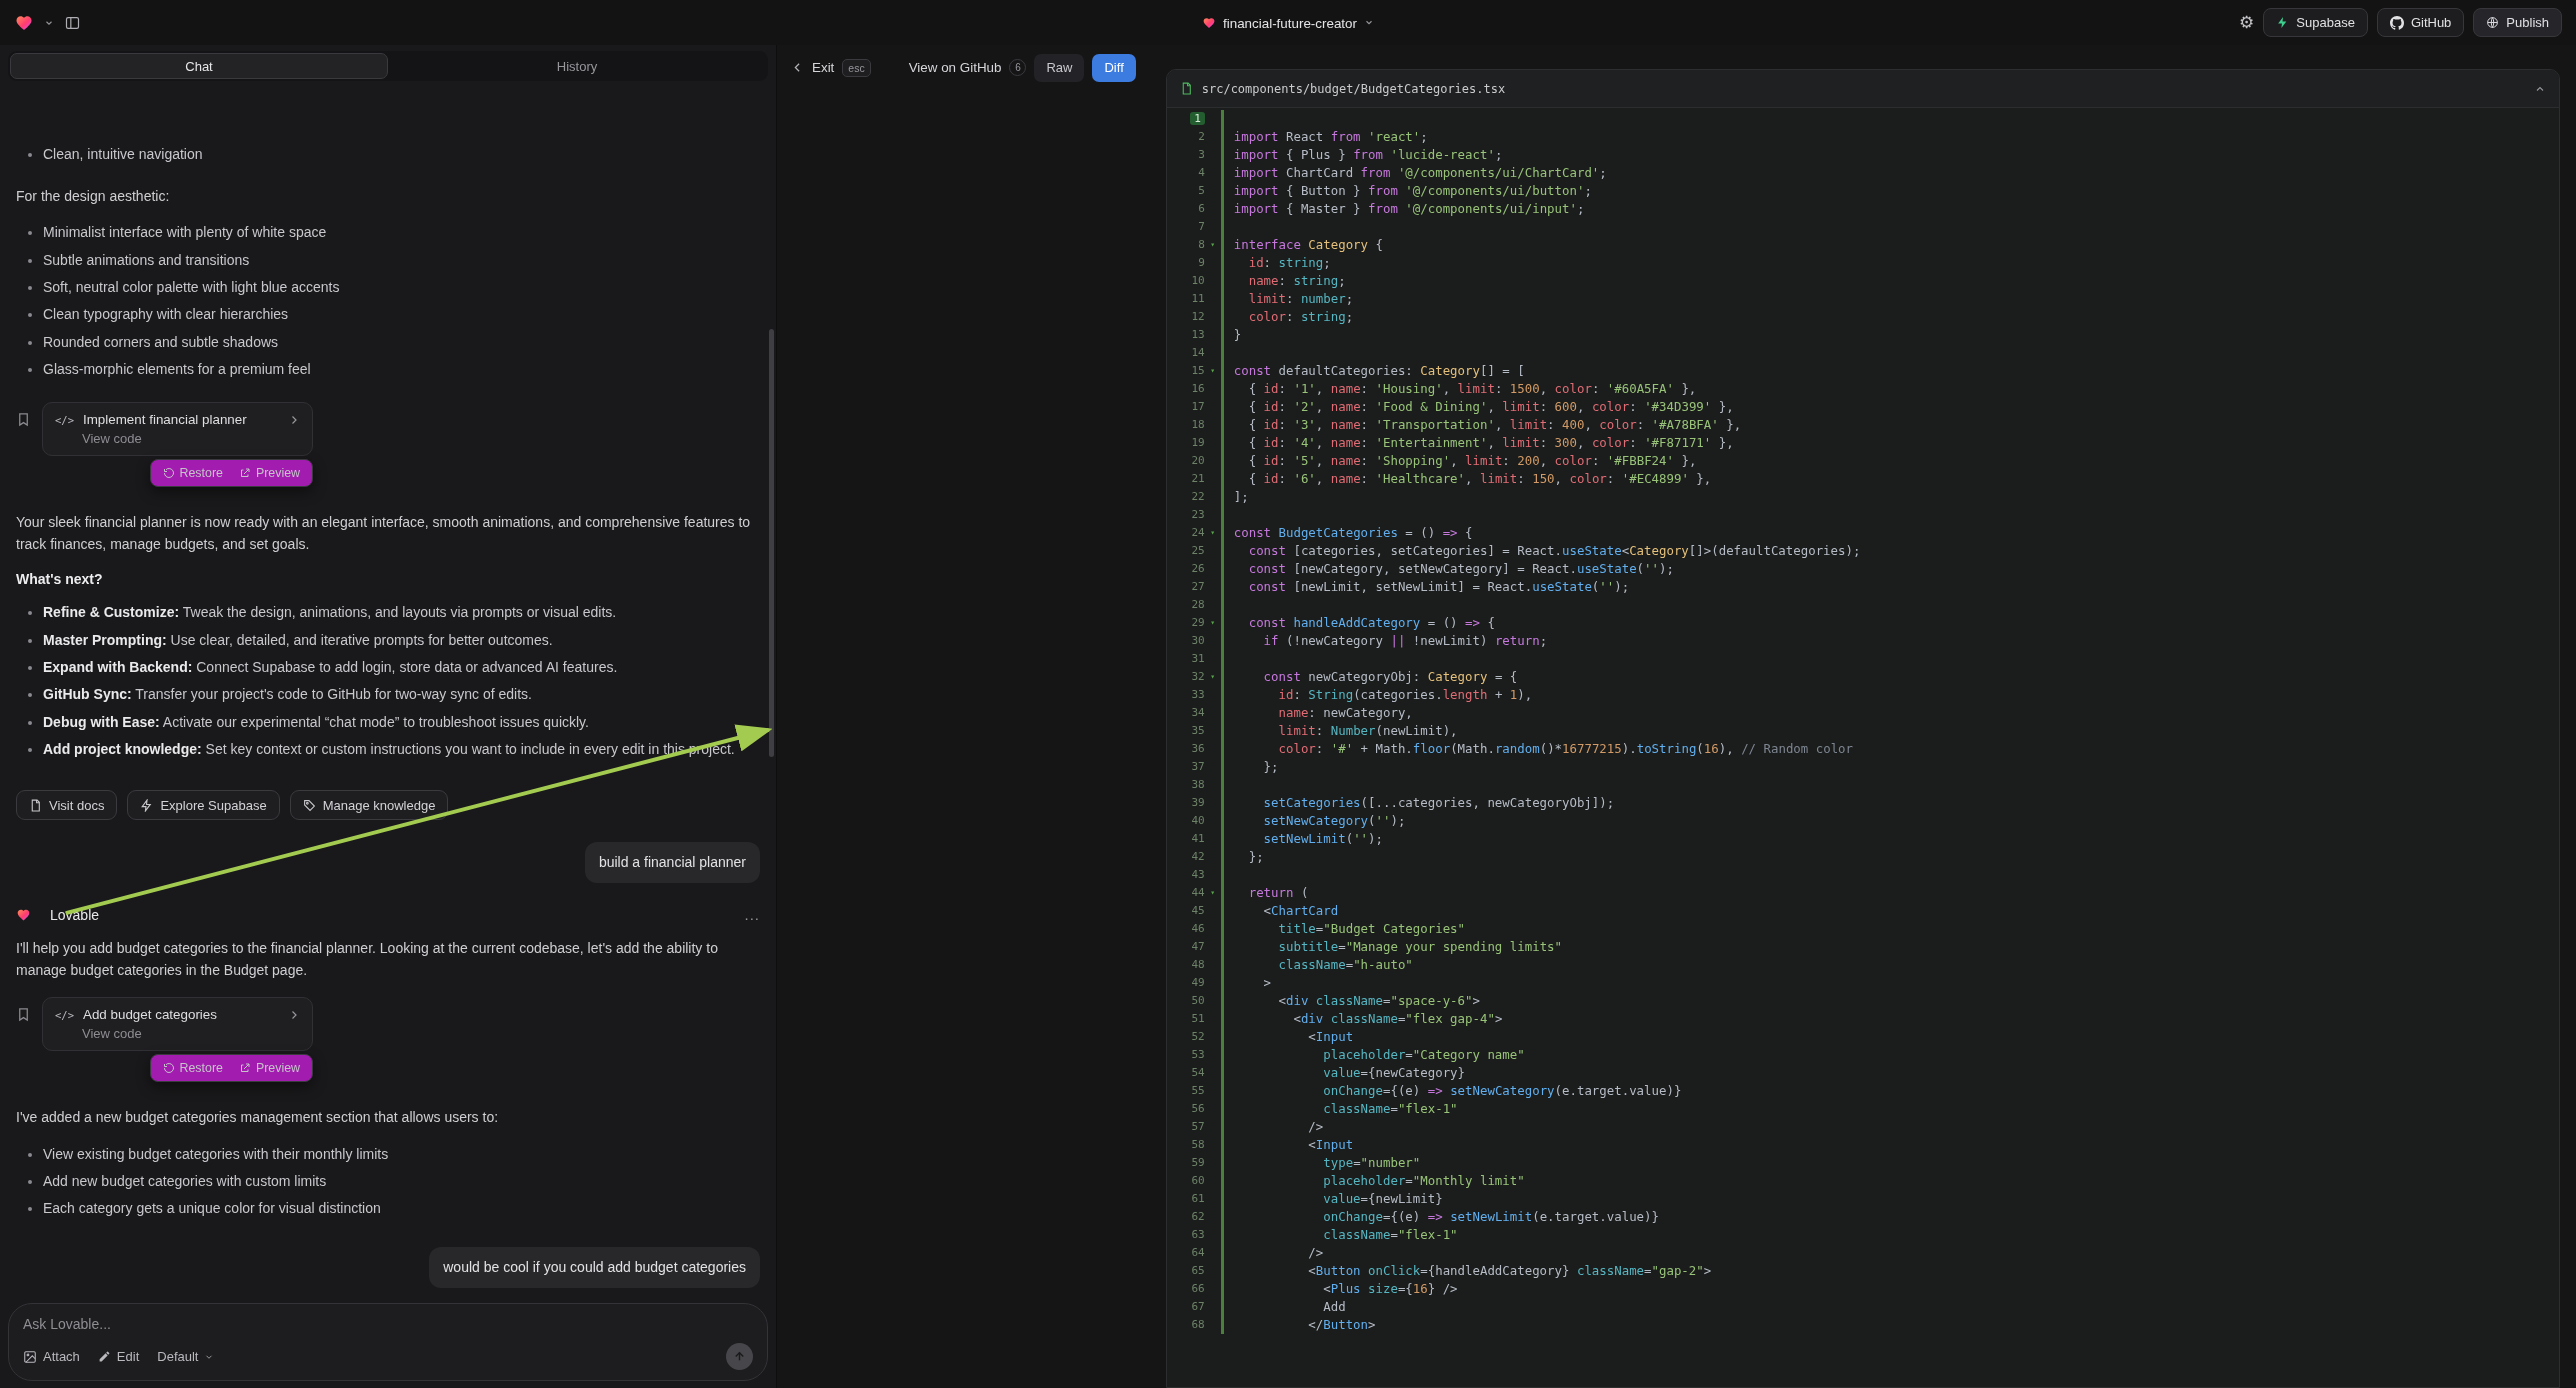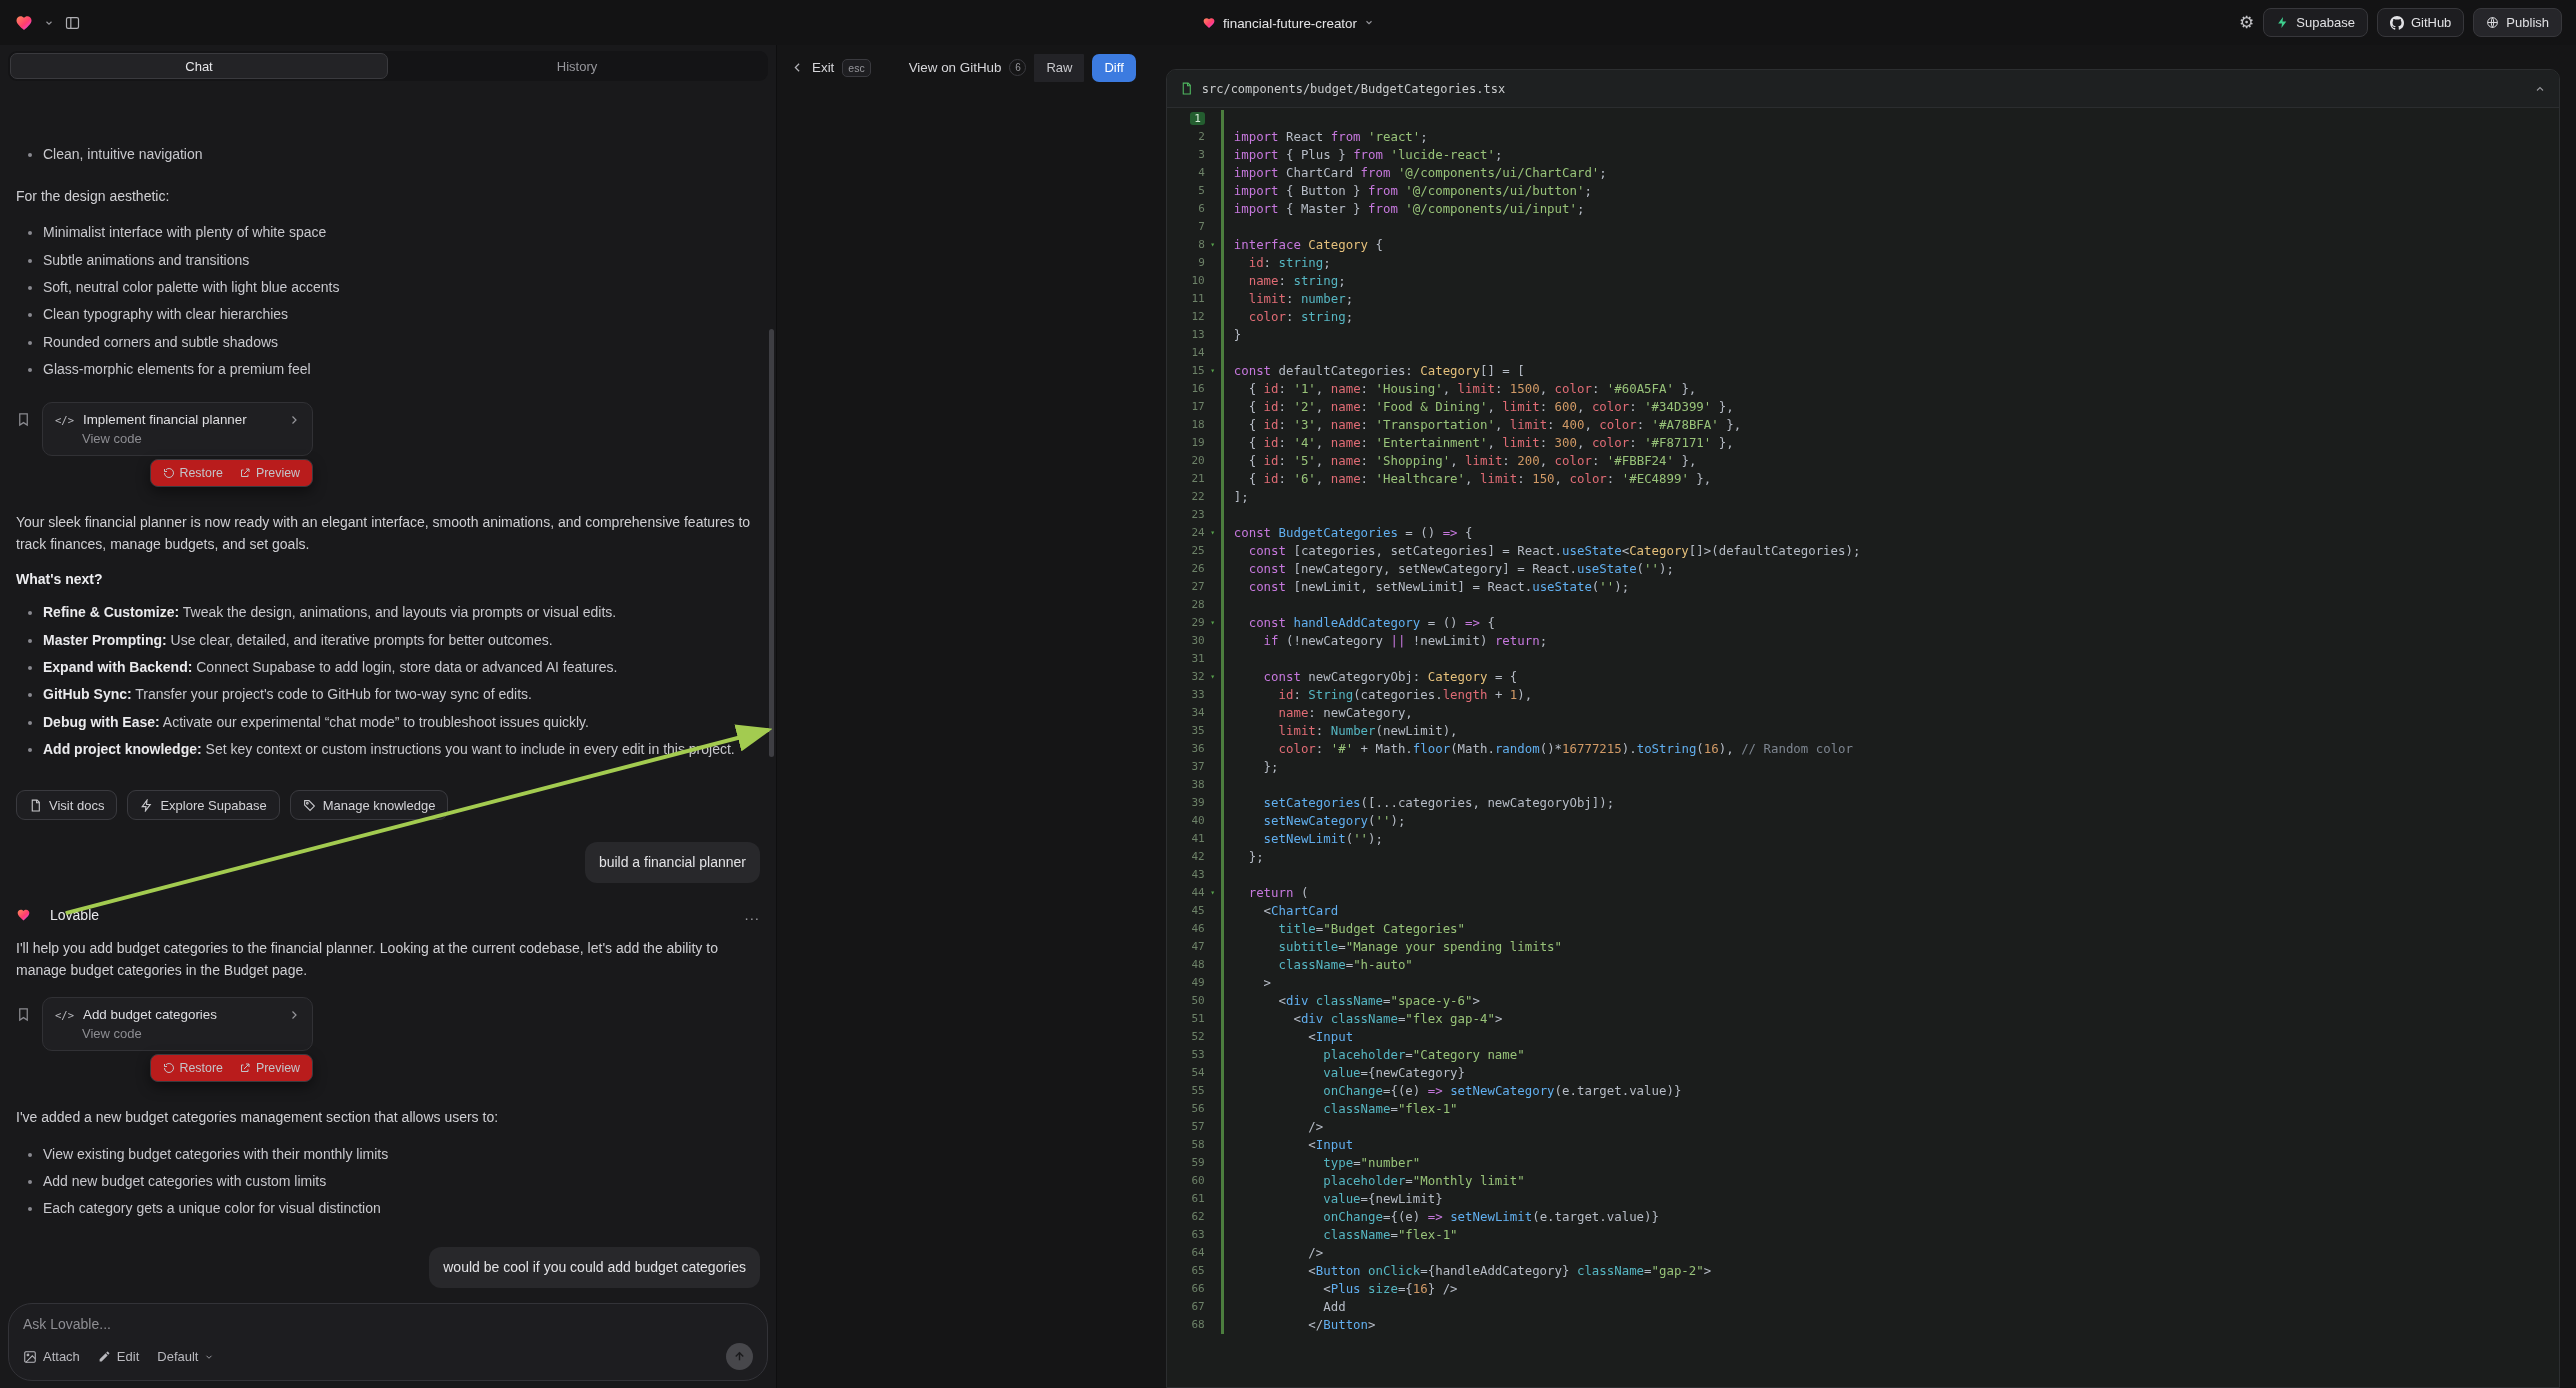--- a/index.html
+++ b/index.html
@@ -36,21 +36,21 @@
   .vc-block{margin:16px 0 10px;display:flex;gap:11px;align-items:flex-start;}
   .vc-bm{margin-top:10px;display:inline-flex;cursor:pointer;}
   .vc-col{display:flex;flex-direction:column;width:fit-content;}
   .vcard{background:#1f1f22;border:1px solid #313135;border-radius:10px;padding:9px 12px;min-width:271px;cursor:pointer;}
   .vcard-top{display:flex;align-items:center;gap:9px;}
   .vc-code{font-family:"DejaVu Sans Mono",monospace;font-size:10.5px;color:#b9b9be;}
   .vc-title{font-size:13.4px;color:#dfdfe2;}
   .vc-chev{margin-left:auto;display:inline-flex;}
   .vc-link{margin:4px 0 0 27px;font-size:13px;color:#8d8d92;cursor:pointer;}
   .vc-actions{display:flex;justify-content:flex-end;margin-top:3px;}
-  .vc-pill{display:flex;align-items:center;background:#b91c1c;border:1px solid #3a3a3f;border-radius:8px;padding:2px 5px;gap:2px;box-shadow:0 5px 14px rgba(0,0,0,.45);}
+  .vc-pill{display:flex;align-items:center;background:#a21caf;border:1px solid #3a3a3f;border-radius:8px;padding:2px 5px;gap:2px;box-shadow:0 5px 14px rgba(0,0,0,.45);}
   .vc-act{display:flex;align-items:center;gap:5px;font-size:12.4px;color:#c4c4c9;padding:4px 7px;cursor:pointer;}
 
   .chip-row{display:flex;gap:10px;margin:24px 0 0;}
   .chip{display:flex;align-items:center;gap:7px;height:30px;padding:0 12px;border:1px solid #3a3a3f;border-radius:9px;font-size:13px;color:#d3d3d7;background:#1e1e21;cursor:pointer;font-family:inherit;}
 
   .bubble{margin:22px 0 0;align-self:flex-end;width:fit-content;max-width:428px;background:#28282b;border-radius:12px;padding:10px 14px;font-size:14px;color:#e2e2e5;line-height:1.5;}
 
   .asst-head{display:flex;align-items:center;gap:19px;margin:24px 0 0;}
   .asst-heart{display:inline-flex;}
   .asst-name{font-size:14px;color:#e9e9ec;font-weight:500;}
@@ -64,21 +64,21 @@
   .send-btn{margin-left:auto;width:27px;height:27px;border-radius:50%;background:#47474b;border:none;display:flex;align-items:center;justify-content:center;cursor:pointer;}
 
   
   .code-panel{flex:1;position:relative;background:#151516;display:flex;min-width:0;}
   .code-header{height:45px;flex:none;display:flex;align-items:center;padding:0 14px;gap:8px;}
   .back-chev{display:inline-flex;cursor:pointer;}
   .exit-label{font-size:13.4px;color:#d6d6da;cursor:pointer;}
   .kbd{font-size:10.5px;color:#97979c;border:1px solid #3a3a3f;background:#1e1e21;border-radius:5px;padding:2px 5px;}
   .vog{margin-left:30px;font-size:13.4px;color:#d6d6da;cursor:pointer;}
   .badge{width:17px;height:17px;border-radius:50%;border:1px solid #3a3a3f;color:#97979c;font-size:10px;display:flex;align-items:center;justify-content:center;}
-  .raw-btn{margin-left:auto;height:28px;padding:0 12px;border-radius:1px;background:#232327;color:#c9c9cd;font-size:13px;border:none;cursor:pointer;font-family:inherit;}
+  .raw-btn{margin-left:auto;height:28px;padding:0 12px;border-radius:7px;background:#232327;color:#c9c9cd;font-size:13px;border:none;cursor:pointer;font-family:inherit;}
   .diff-btn{height:28px;padding:0 12px;border-radius:7px;background:#3c7be0;color:#fff;font-size:13px;border:none;cursor:pointer;font-family:inherit;}
   .code-body{flex:1;padding:24px 16px 0;overflow:hidden;min-height:0;}
   .file-card{height:100%;border:1px solid #2c2e30;border-radius:10px 10px 0 0;overflow:hidden;display:flex;flex-direction:column;background:#1b1d1c;}
   .file-head{height:38px;flex:none;display:flex;align-items:center;gap:9px;padding:0 13px;background:#1e2021;border-bottom:1px solid #2b2d2f;}
   .file-path{font-family:"DejaVu Sans Mono",monospace;font-size:12px;color:#c9cbcd;}
   .collapse{margin-left:auto;display:inline-flex;cursor:pointer;}
   .code-lines{flex:1;overflow:hidden;padding-top:2px;}
   .cl{display:flex;height:18px;line-height:18px;font-family:"DejaVu Sans Mono",monospace;font-size:12.4px;}
   .ln{width:38px;text-align:right;color:#6d8268;font-size:11px;flex:none;}
   .fold{width:16px;text-align:center;color:#57a24b;font-size:8px;flex:none;}

